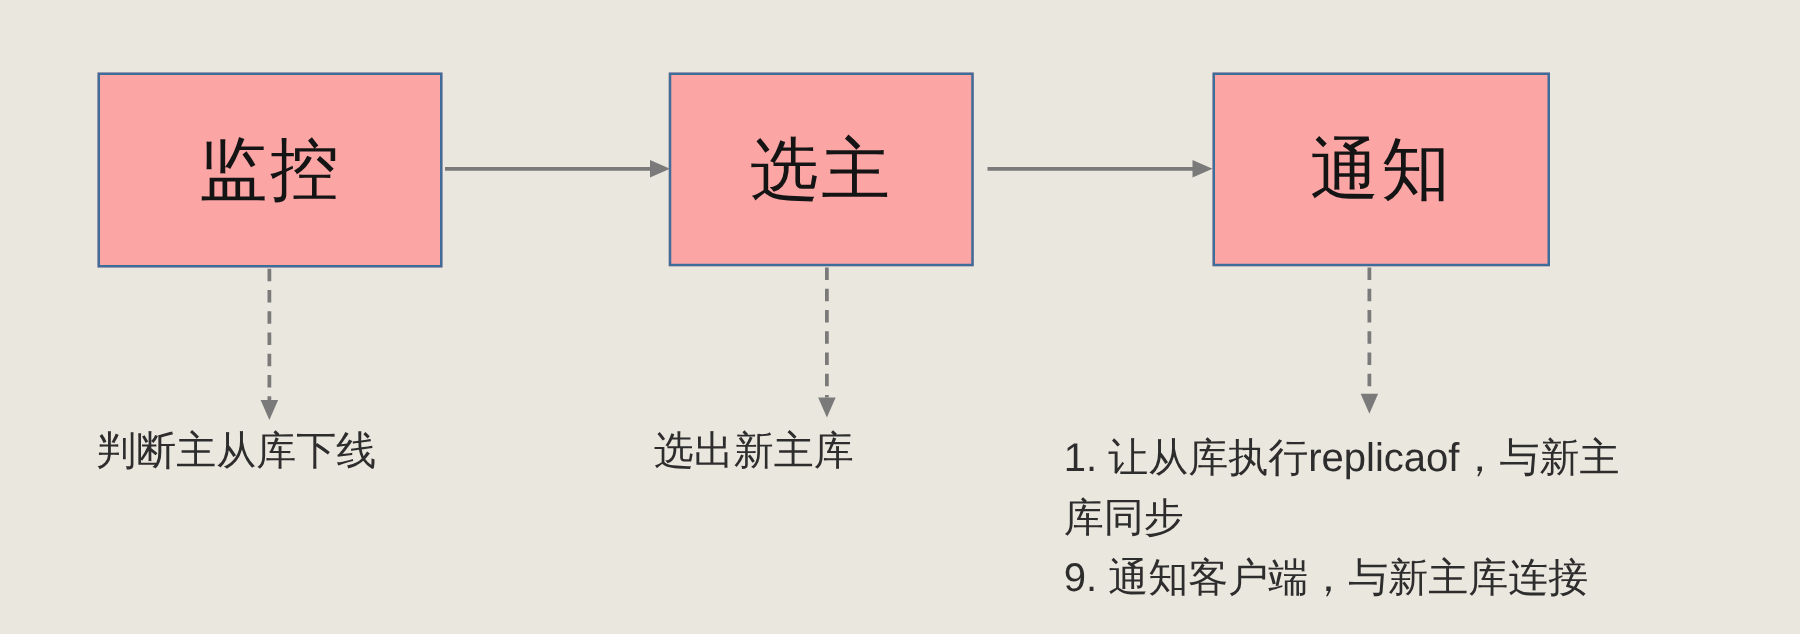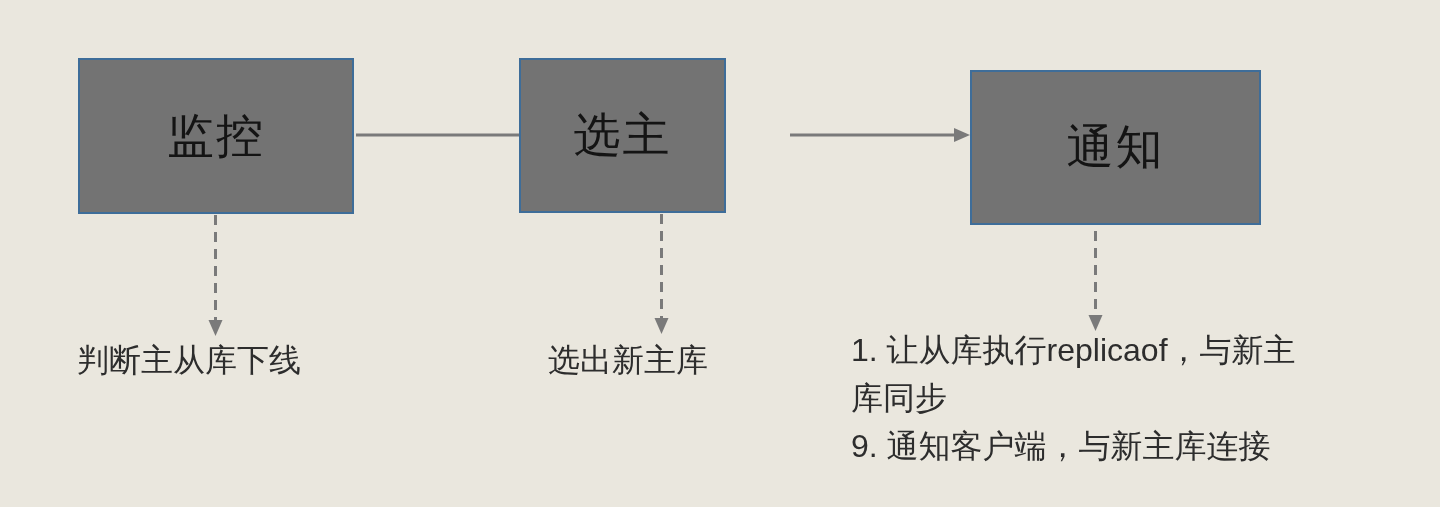--- a/index.html
+++ b/index.html
@@ -18,42 +18,42 @@
   .arrow-layer {
     position: absolute;
     left: 0;
     top: 0;
     width: 1440px;
     height: 507px;
   }
   .flow-node {
     position: absolute;
     box-sizing: border-box;
-    background: #737373;
+    background: #fca5a5;
     border: 2px solid #3e6d99;
     display: flex;
     align-items: center;
     justify-content: center;
-    font-size: 47px;
+    font-size: 55px;
     letter-spacing: 2px;
     color: #141414;
   }
   .node-monitor { left: 78px;  top: 58px; width: 276px; height: 156px; }
-  .node-elect   { left: 519px; top: 58px; width: 207px; height: 155px; }
-  .node-notify  { left: 970px; top: 58px; width: 291px; height: 155px; margin-top: 12px; }
+  .node-elect   { left: 535px; top: 58px; width: 244px; height: 155px; }
+  .node-notify  { left: 970px; top: 58px; width: 270px; height: 155px; }
   .annotation {
     position: absolute;
     font-size: 32px;
     line-height: 48px;
     color: #2d2d2d;
     white-space: nowrap;
   }
   .ann-monitor { left: 77px;  top: 336px; }
-  .ann-elect   { left: 548px; top: 336px; }
-  .ann-notify  { left: 851px; top: 326px; }
+  .ann-elect   { left: 523px; top: 336px; }
+  .ann-notify  { left: 851px; top: 342px; }
 </style>
 </head>
 <body>
 
 <div class="stage">
 
   <svg class="arrow-layer" viewBox="0 0 1440 507" xmlns="http://www.w3.org/2000/svg">
 
     <g stroke="#7a7a7a" fill="#7a7a7a">
       <line x1="356" y1="135" x2="521" y2="135" stroke-width="3"></line>

